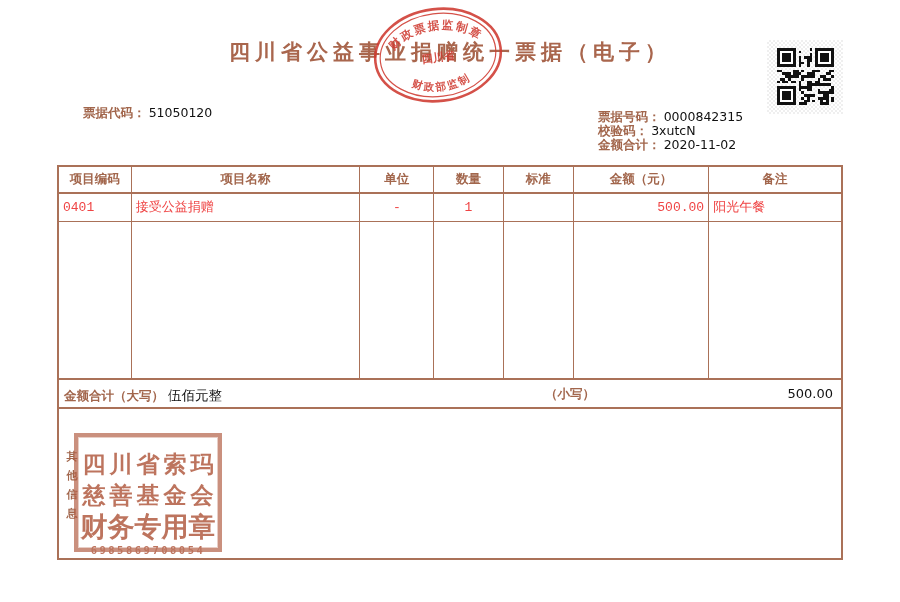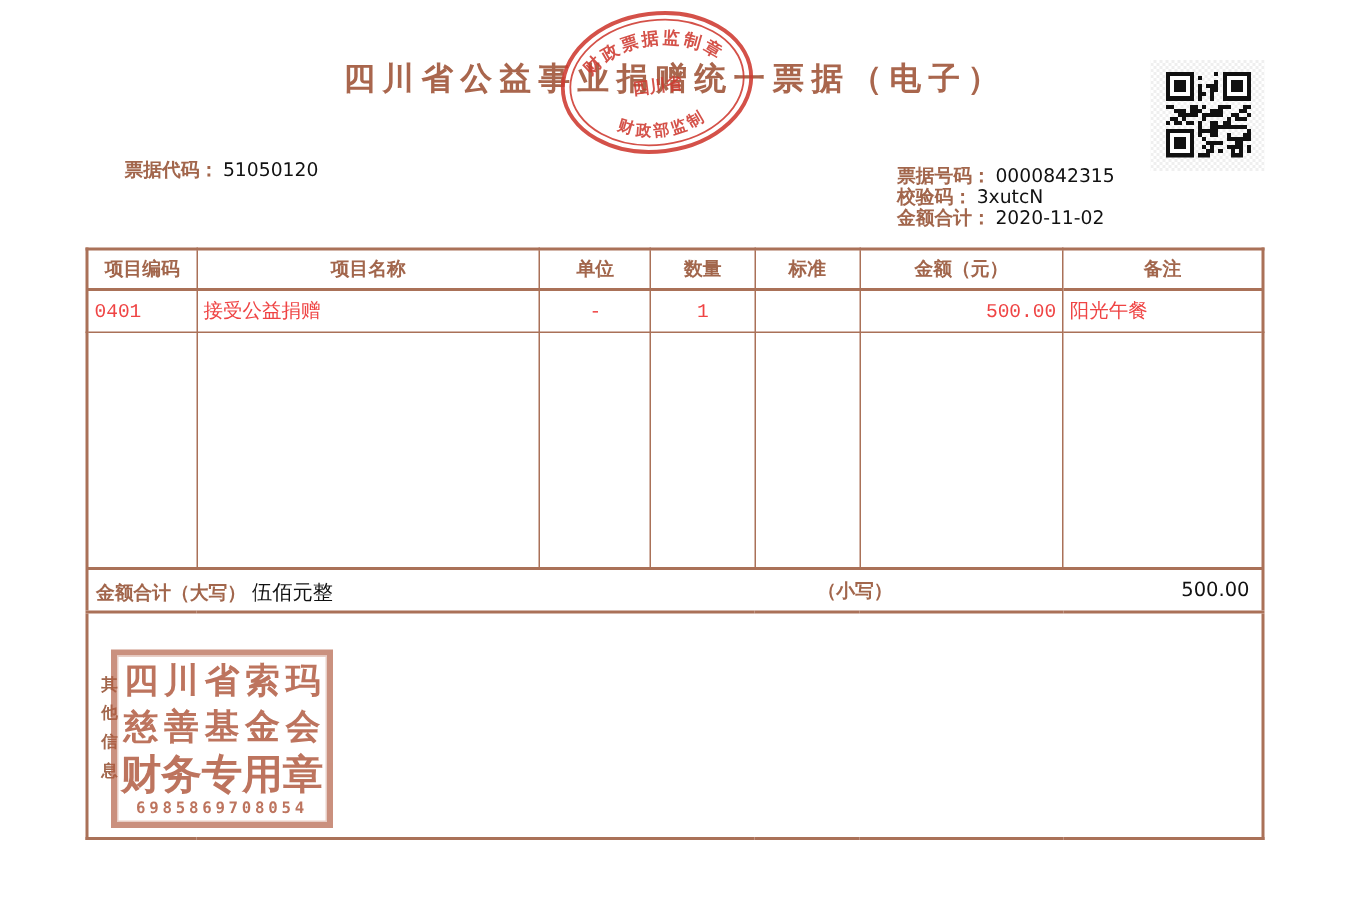--- a/index.html
+++ b/index.html
@@ -99,21 +99,21 @@
     border: 4px solid rgba(178, 92, 66, 0.8);
     box-shadow: inset 0 0 0 1px rgba(178, 92, 66, 0.35);
     color: #b25c42; opacity: 0.85;
     text-align: center;
     font-weight: bold;
   }
   .org-stamp .l1, .org-stamp .l2 {
     font-size: 23px; letter-spacing: 4px; line-height: 31px; white-space: nowrap;
     margin-left: 4px;
   }
-  .org-stamp .l1 { margin-top: 1px; }
+  .org-stamp .l1 { margin-top: 12px; }
   .org-stamp .l3 {
     font-size: 27px; letter-spacing: 0px; line-height: 32px; white-space: nowrap;
     font-family: "Liberation Sans", sans-serif; font-weight: 900;
   }
   .org-stamp .code {
     font-size: 10.5px; letter-spacing: 2.5px; line-height: 14px;
     font-family: "DejaVu Sans Mono", monospace;
   }
 
   

